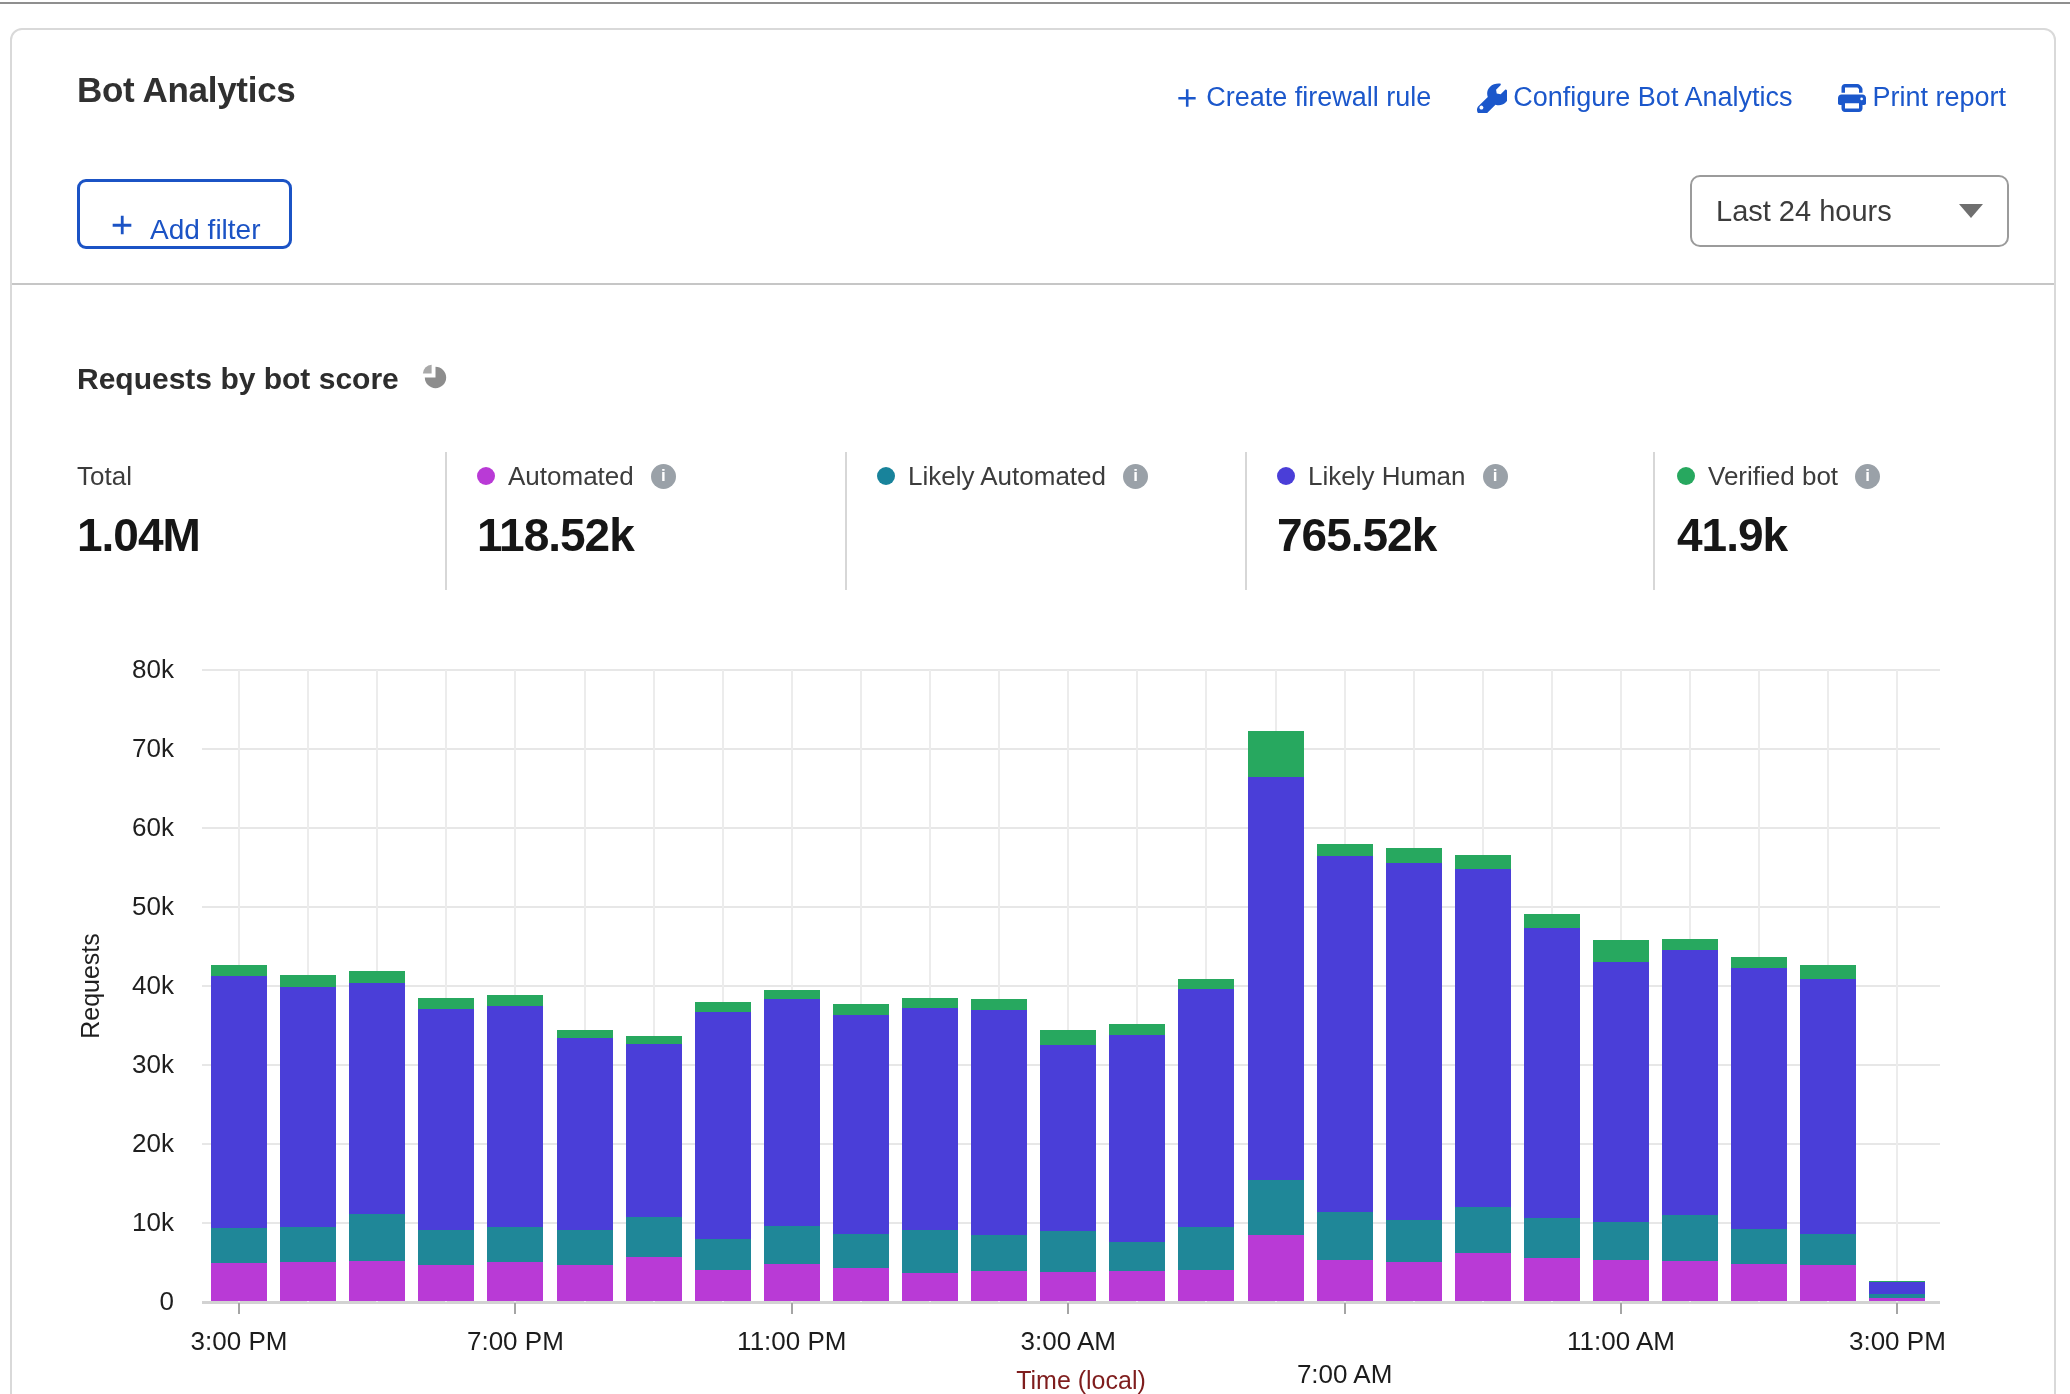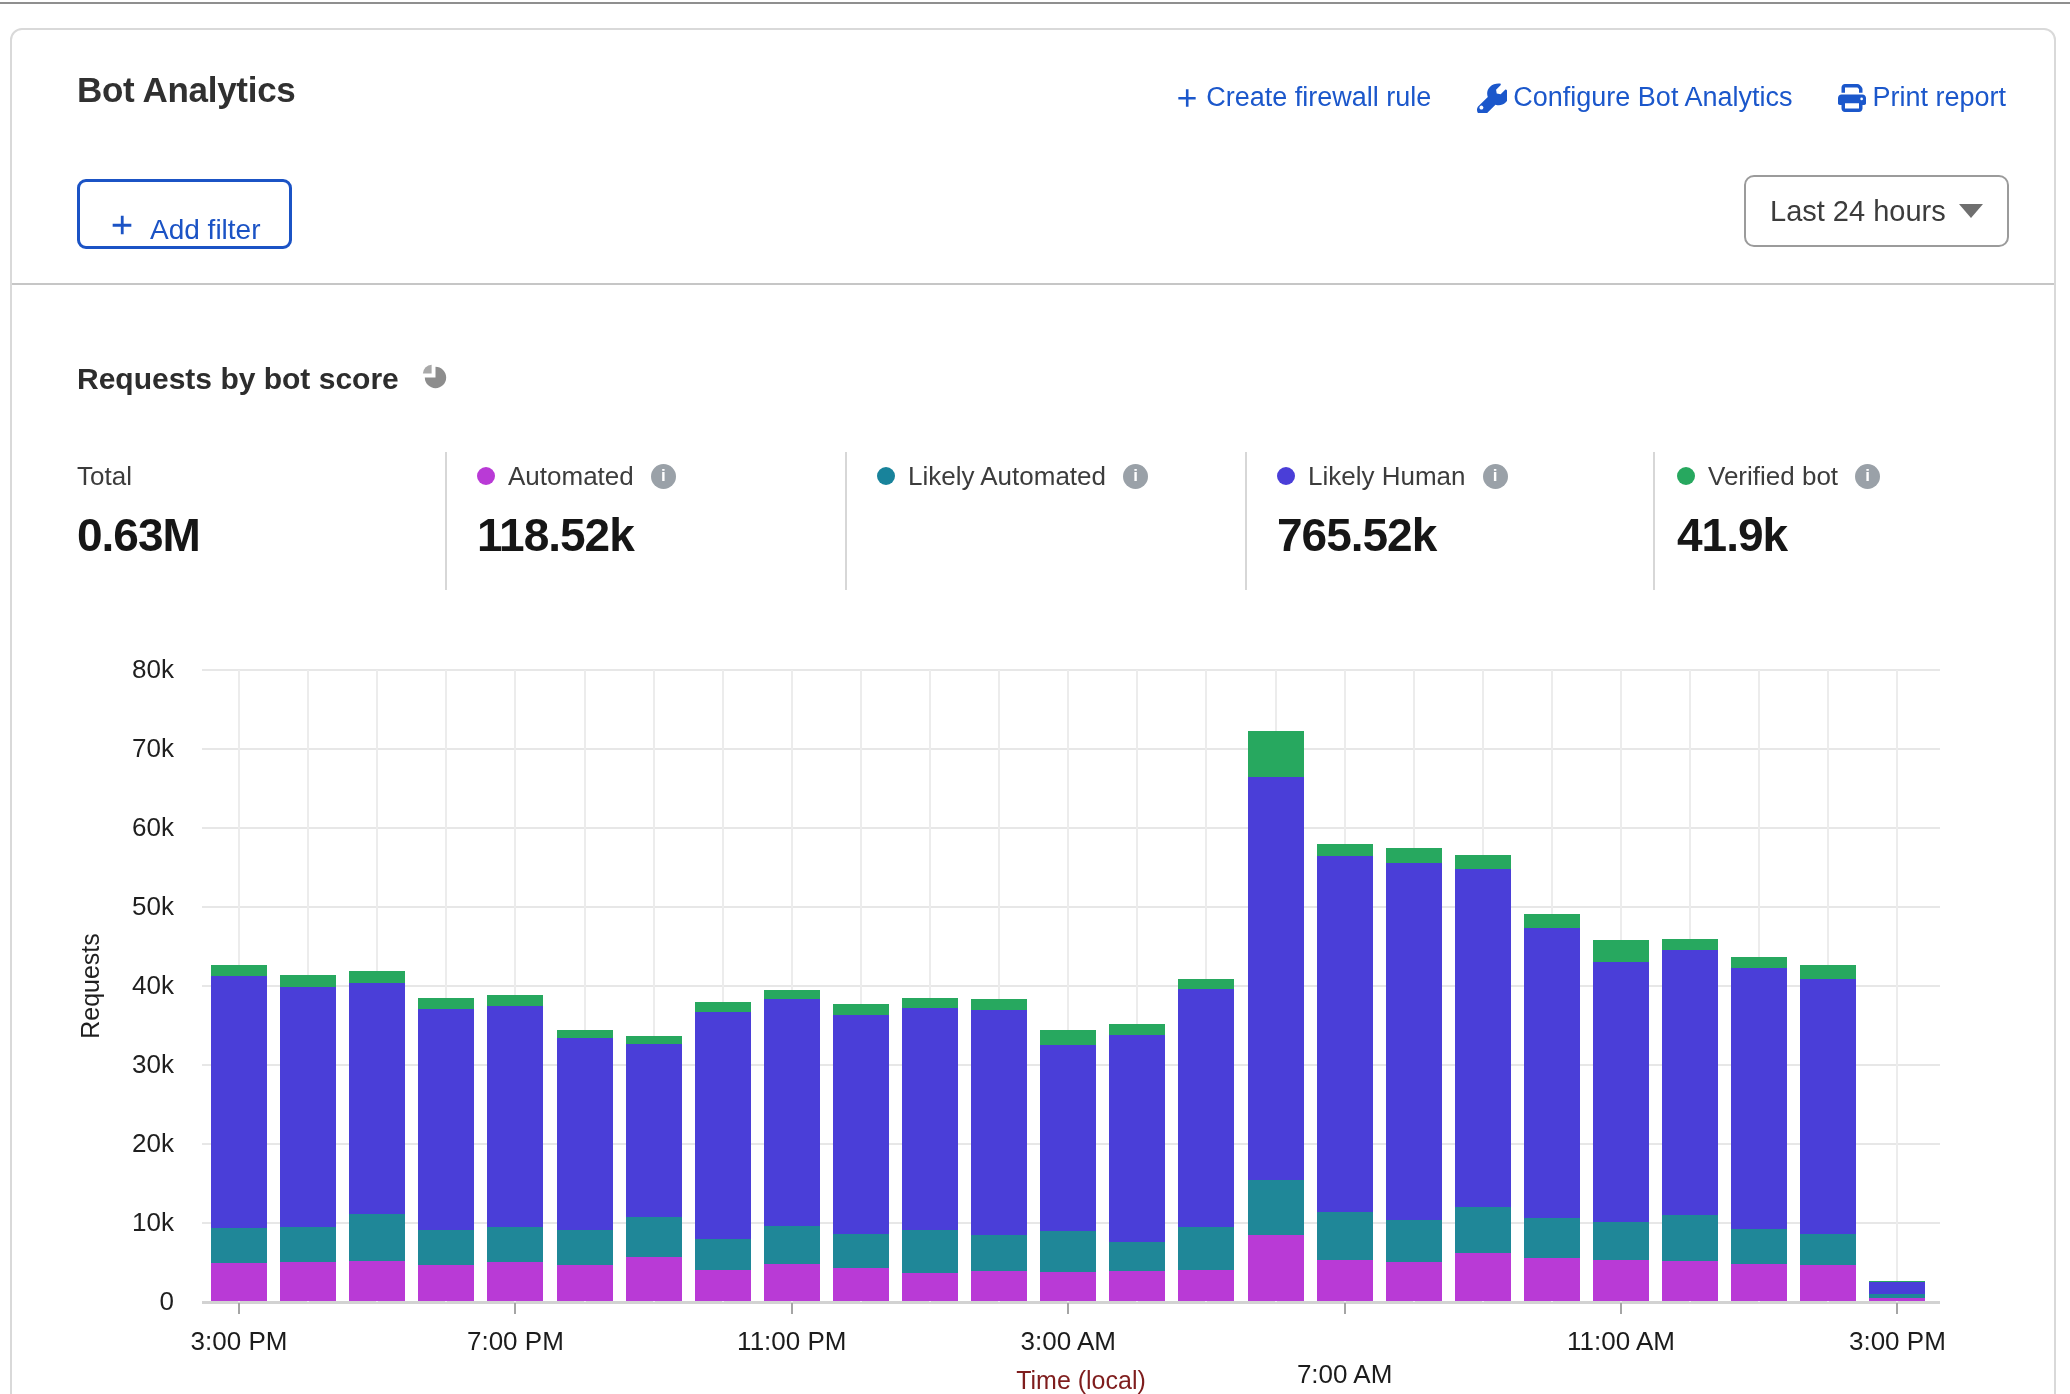--- a/index.html
+++ b/index.html
@@ -15,21 +15,21 @@
   }
   .card-title{position:absolute;left:65px;top:40px;font-size:35px;font-weight:700;color:#303030;letter-spacing:-0.3px;}
   .header-actions{position:absolute;top:52px;right:48px;display:flex;gap:46px;align-items:center;}
   .action-link{display:flex;align-items:center;gap:6px;color:#1b57cb;font-size:27px;font-weight:500;cursor:pointer;text-decoration:none;}
   .action-link svg{display:block;}
   .add-filter{
     position:absolute;left:65px;top:149px;height:70px;padding:0 28px;display:flex;align-items:flex-end;gap:14px;
     border:3px solid #1b53c5;border-radius:9px;color:#1b53c5;font-size:28px;font-weight:500;background:#fff;box-sizing:border-box;cursor:pointer;
   }
   .range-select{
-    position:absolute;top:145px;right:45px;width:265px;height:72px;border:2px solid #9b9b9b;border-radius:10px;
+    position:absolute;top:145px;right:45px;width:319px;height:72px;border:2px solid #9b9b9b;border-radius:10px;
     display:flex;align-items:center;justify-content:space-between;box-sizing:border-box;padding:0 24px;
     font-size:29px;color:#3c3c3c;background:#fff;cursor:pointer;
   }
   .caret{width:0;height:0;border-left:12px solid transparent;border-right:12px solid transparent;border-top:14px solid #6f6f6f;}
   .divider{position:absolute;left:0;right:0;top:253px;height:2px;background:#c6c6c6;}
   .section-title-row{position:absolute;left:65px;top:330px;display:flex;align-items:center;gap:20px;}
   .section-title-row h2{margin:0;font-size:30px;font-weight:700;color:#2d2d2d;}
   .stat-block{position:absolute;top:430px;}
   .stat-label-row{display:flex;align-items:center;gap:13px;font-size:26px;color:#3c3c3c;height:32px;}
   .stat-dot{width:18px;height:18px;border-radius:50%;flex:0 0 auto;}
@@ -107,21 +107,21 @@
     <span>
       <svg width="33" height="33" viewBox="0 0 34 34">
         <path d="M17 7 A11 11 0 1 1 6 18 L17 18 Z" fill="#8d8d8d"></path>
         <path d="M4 14 A9 9 0 0 1 13 5 L13 14 Z" fill="#a9a9a9"></path>
       </svg>
     </span>
   </div>
 
   <div class="stat-block" style="left:65px;">
     <div class="stat-label-row">Total</div>
-    <div class="stat-value">0.63M</div>
+    <div class="stat-value">1.04M</div>
   </div>
 
   <div class="stat-sep" style="left:433px;"></div>
   <div class="stat-block" style="left:465px;">
     <div class="stat-label-row">
       <span class="stat-dot" style="background: rgb(185, 58, 214);"></span>
       <span>Automated</span>
       <span class="info-icon">i</span>
     </div>
     <div class="stat-value">118.52k</div>

